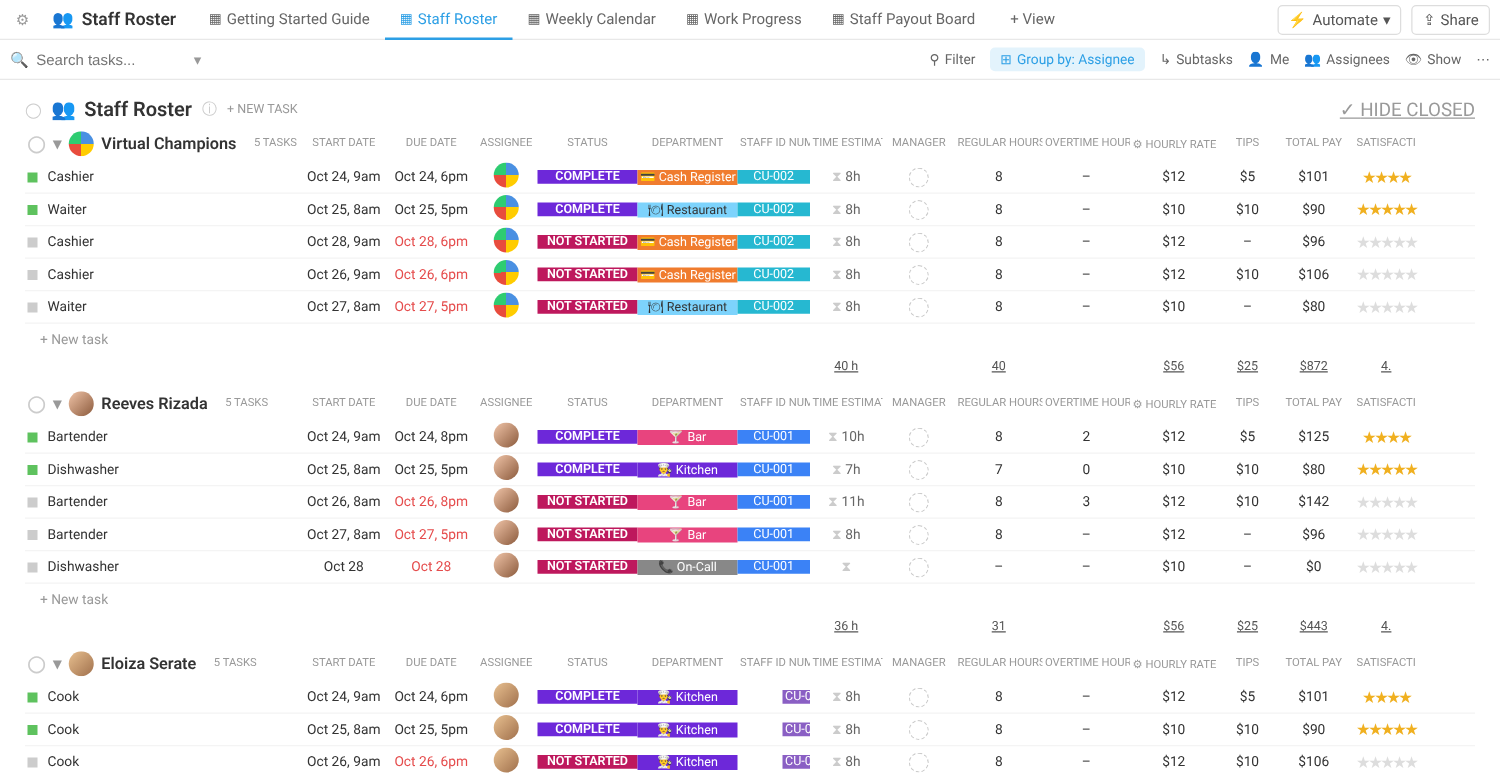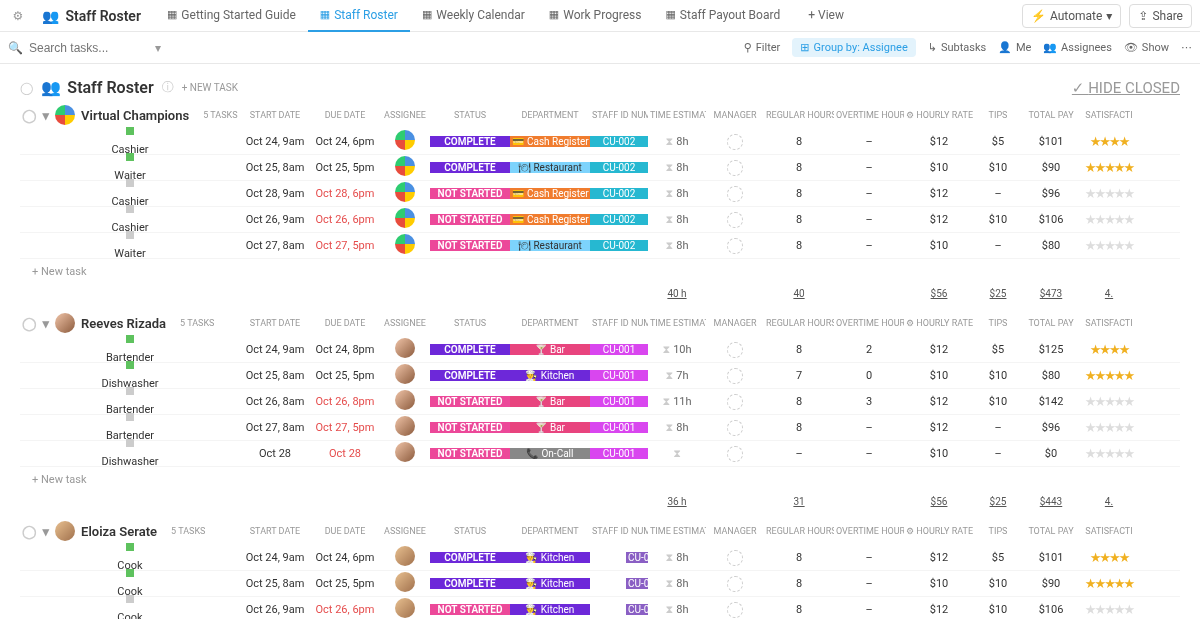--- a/index.html
+++ b/index.html
@@ -30,36 +30,36 @@
 .gcount { font-size: 9px; color: #999; margin-left: 8px; font-weight: normal; }
 .avatar { width: 20px; height: 20px; border-radius: 50%; background: #ddd; display: inline-flex; align-items: center; justify-content: center; font-size: 10px; overflow: hidden; }
 .avatar.vc { background: conic-gradient(#4a90e2 0 25%, #ffcc00 25% 50%, #e84c3d 50% 75%, #2ecc71 75% 100%); }
 .avatar.p1 { background: linear-gradient(135deg, #f0c4a8, #8b5a3c); }
 .avatar.p2 { background: linear-gradient(135deg, #e8c090, #a0704c); }
 .cols, .row, .totals { display: grid; grid-template-columns: 220px 70px 70px 50px 80px 80px 58px 58px 58px 70px 70px 70px 48px 58px 58px; align-items: center; font-size: 11px; }
 .cols { color: #999; font-size: 9px; text-transform: uppercase; padding-bottom: 4px; }
 .cols > div, .row > div, .totals > div { text-align: center; padding: 0 2px; white-space: nowrap; overflow: hidden; }
 .cols > div:first-child, .row > div:first-child { text-align: left; }
 .row { height: 26px; border-bottom: 1px solid #f4f4f4; }
-.task-name { display: flex; align-items: center; gap: 8px; padding-left: 12px; flex-direction: column; }
+.task-name { display: flex; align-items: center; gap: 8px; padding-left: 12px; }
 .sq { width: 8px; height: 8px; background: #5ec25e; display: inline-block; }
 .sq.grey { background: #ccc; }
 .date-red { color: #e54c4c; }
 .status { padding: 4px 0; font-size: 10px; font-weight: 600; color: #fff; text-align: center; }
 .st-complete { background: #6d28d9; }
-.st-not { background: #ec4899; }
+.st-not { background: #be185d; }
 .dept { padding: 4px 0; font-size: 10px; color: #fff; text-align: center; white-space: nowrap; }
 .d-cash { background: #f07c2e; }
 .d-rest { background: #7dd3fc; color: #333; }
 .d-bar { background: #e8447e; }
 .d-kit { background: #6d28d9; }
 .d-on { background: #888; }
 .idnum { padding: 4px 0; font-size: 10px; color: #fff; text-align: center; }
 .id-cyan { background: #26b8d1; }
-.id-green { background: #d946ef; }
+.id-green { background: #3b82f6; }
 .id-purple { background: #8a5fc4; margin-left: 36px; }
 .te { display: flex; align-items: center; justify-content: center; gap: 3px; color: #666; }
 .mgr { display: flex; align-items: center; justify-content: center; }
 .mgr-dot { width: 16px; height: 16px; border-radius: 50%; border: 1px dashed #ccc; }
 .stars { color: #f0b020; font-size: 13px; letter-spacing: -2px; }
 .stars.grey { color: #ddd; }
 .totals { color: #555; font-size: 10px; padding: 4px 0; text-decoration: underline; }
 .newtask-row { font-size: 11px; color: #999; padding: 6px 0 6px 12px; }
 </style>
 </head>
@@ -300,21 +300,21 @@
         <div></div>
         <div></div>
         <div></div>
         <div></div>
         <div>40 h</div>
         <div></div>
         <div>40</div>
         <div></div>
         <div>$56</div>
         <div>$25</div>
-        <div>$473</div>
+        <div>$872</div>
         <div>4.</div>
       </div>
     </div>
     <div class="group">
       <div class="cols">
         <div class="gname">
           <span style="color:#ccc">◯</span>
           <span>▾</span>
           <span class="avatar p1"></span>
           <span style="text-transform:none;font-size:13px;color:#333">Reeves Rizada</span>

